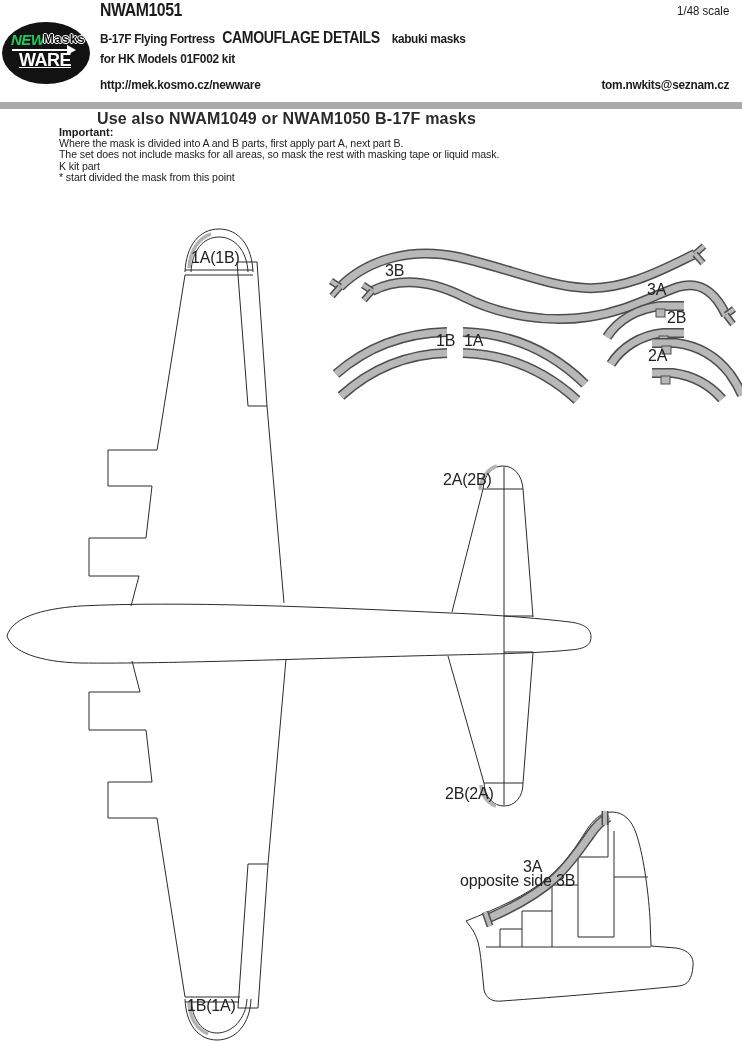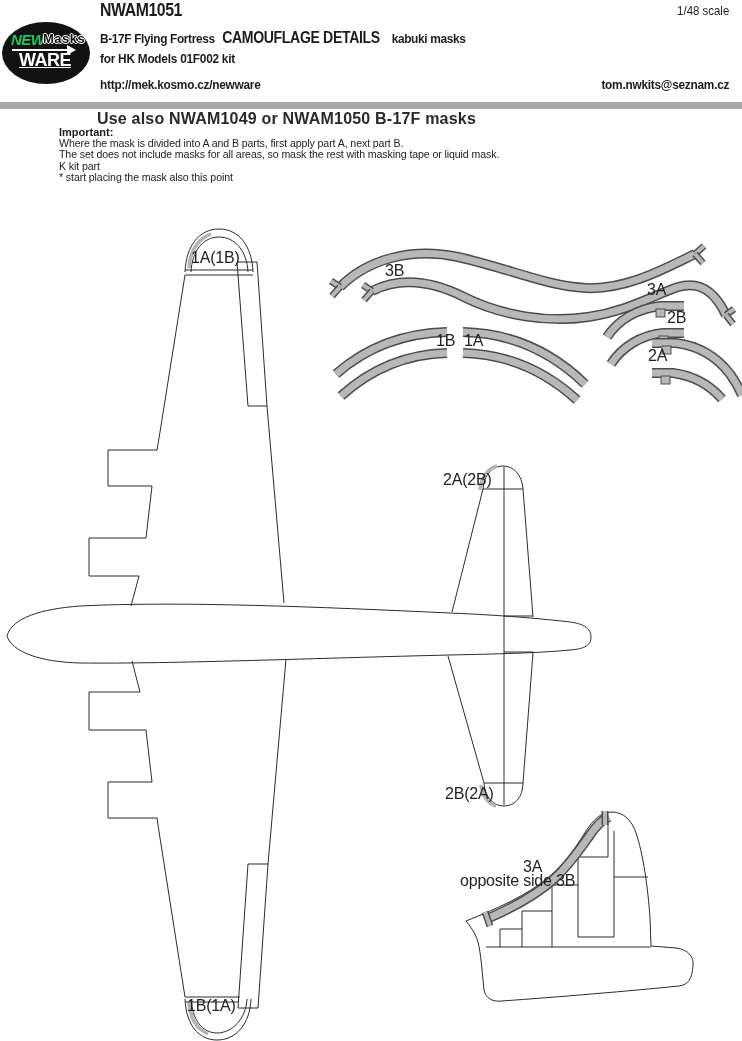--- a/index.html
+++ b/index.html
@@ -186,21 +186,21 @@
   <div class="abs h-web"><span class="cond">http://mek.kosmo.cz/newware</span></div>
   <div class="abs h-mail"><span class="cond-r">tom.nwkits@seznam.cz</span></div>
   <div class="abs bar"></div>
   <div class="abs use-also">Use also NWAM1049 or NWAM1050 B-17F masks</div>
 
   <div class="abs important">
     <div class="imp-head">Important:</div>
     <div class="imp-line">Where the mask is divided into A and B parts, first apply part A, next part B.</div>
     <div class="imp-line">The set does not include masks for all areas, so mask the rest with masking tape or liquid mask.</div>
     <div class="imp-line">K kit part</div>
-    <div class="imp-line">* start placing the mask also this point</div>
+    <div class="imp-line">* start divided the mask from this point</div>
   </div>
 
   <div class="lbl" style="left:191px;top:249px">1A(1B)</div>
   <div class="lbl" style="left:187px;top:997px">1B(1A)</div>
   <div class="lbl" style="left:443px;top:471px">2A(2B)</div>
   <div class="lbl" style="left:445px;top:785px">2B(2A)</div>
   <div class="lbl" style="left:385px;top:262px">3B</div>
   <div class="lbl" style="left:647px;top:281px">3A</div>
   <div class="lbl" style="left:436px;top:332px">1B</div>
   <div class="lbl" style="left:464px;top:332px">1A</div>

